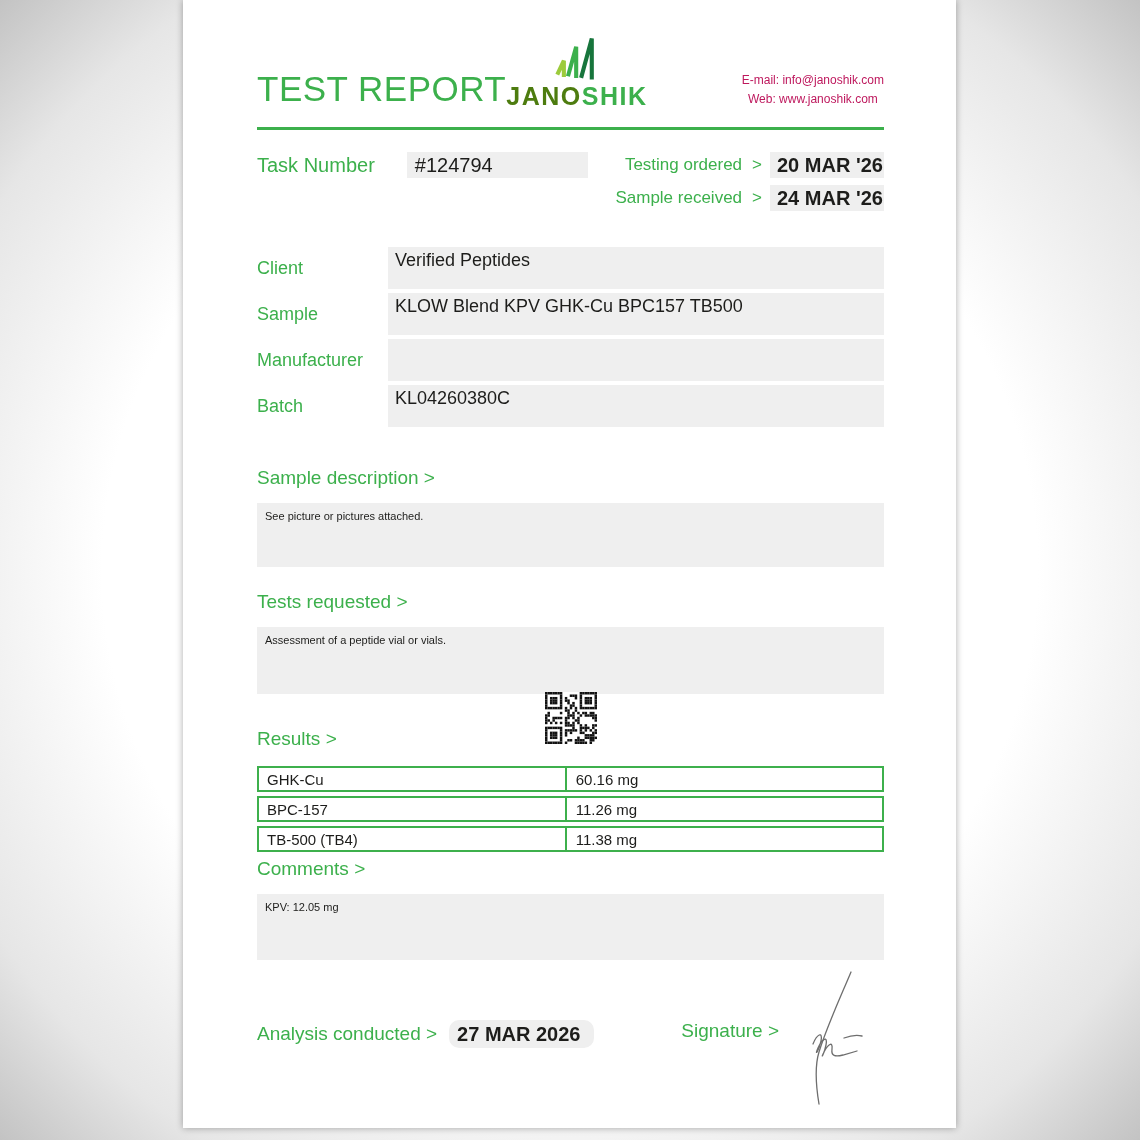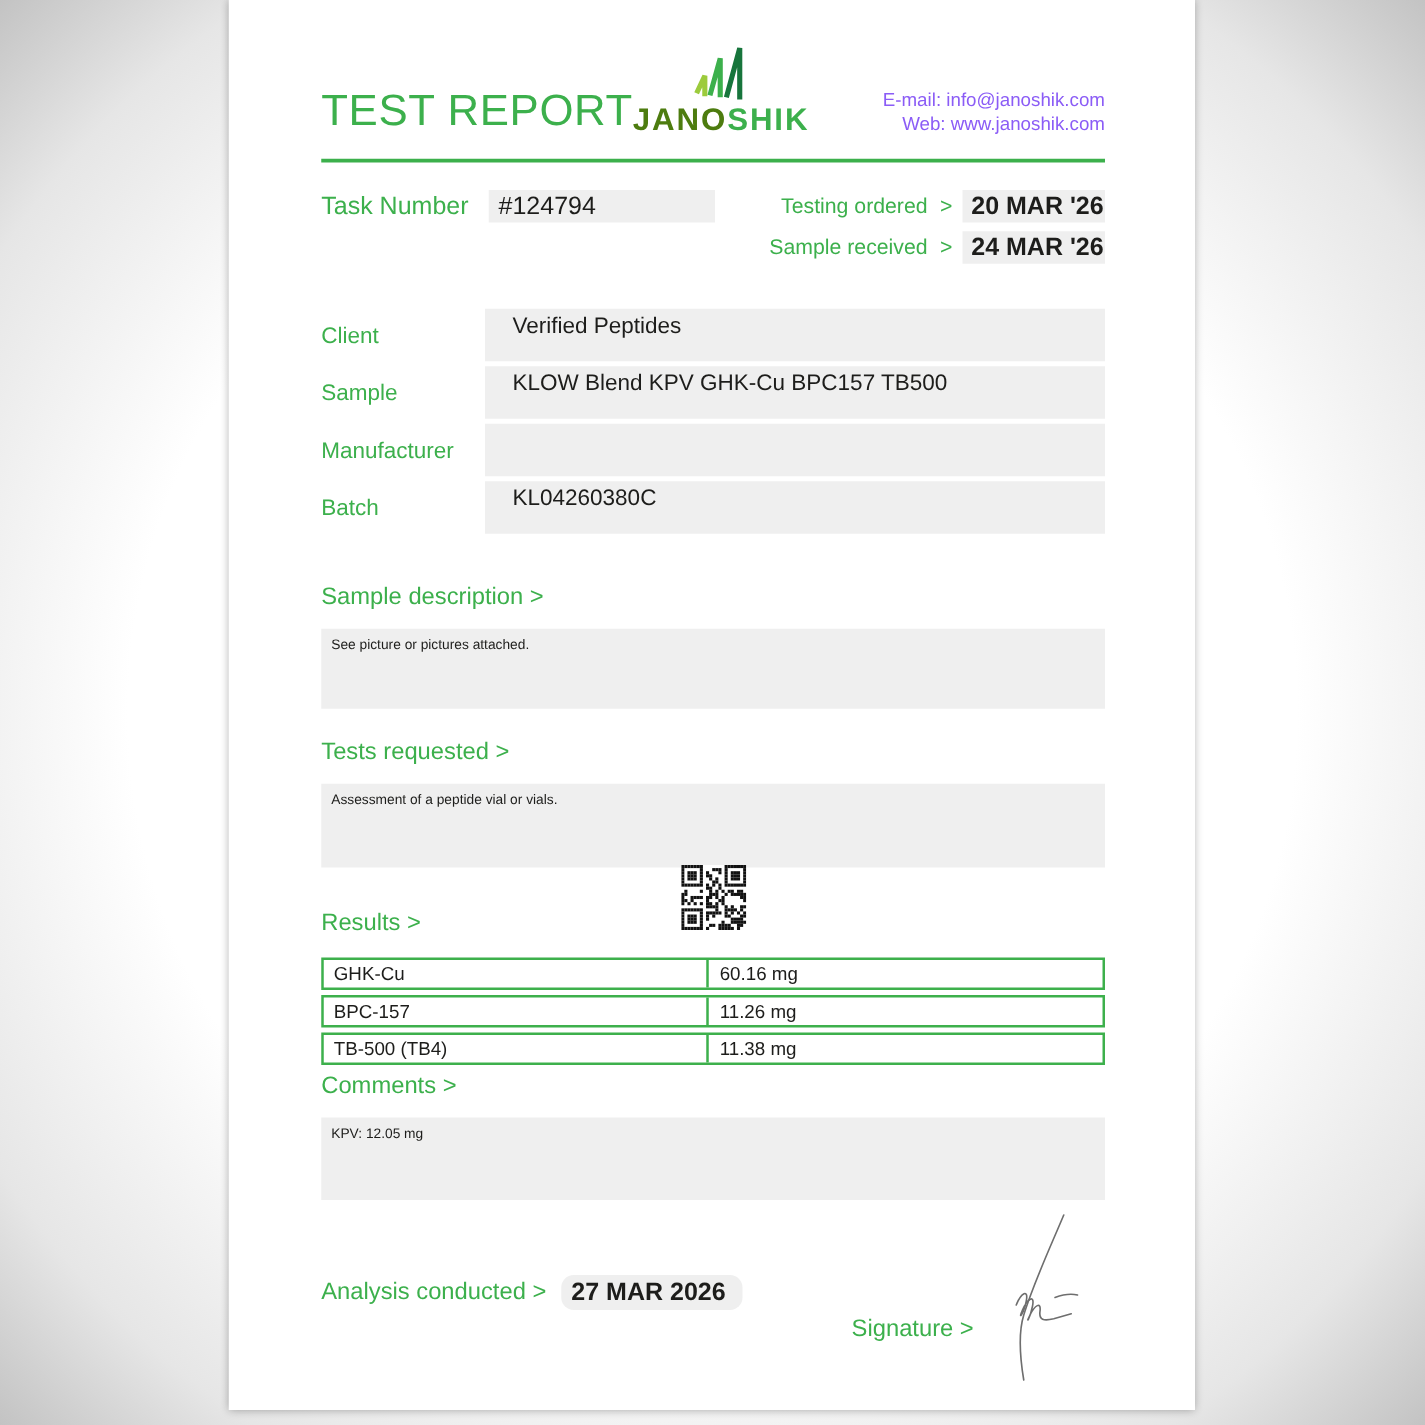--- a/index.html
+++ b/index.html
@@ -17,58 +17,58 @@
     padding:0 72px 0 74px;
   }
   
   .header { padding-top:36px; display:grid; grid-template-columns:1fr auto 1fr; align-items:end; }
   .report-title { font-size:35px; letter-spacing:.5px; font-weight:400; color:var(--green); white-space:nowrap; }
   .logo { display:flex; flex-direction:column; align-items:center; }
   .logo-mark { height:46px; width:64px; }
   .logo-text { font-size:25px; font-weight:700; letter-spacing:1.5px; line-height:1; margin-top:2px; }
   .logo-text .dark { color:#4d7c0f; }
   .logo-text .grn { color:var(--green); }
-  .contact { justify-self:end; text-align:right; font-size:15px; line-height:19px; color:#8b5cf6; }
+  .contact { justify-self:end; text-align:center; font-size:12px; line-height:19px; color:#be185d; }
   .rule { height:3px; background:var(--green); margin-top:18px; }
   
   .task-row { margin-top:22px; display:flex; justify-content:space-between; align-items:flex-start; }
   .task-left { display:flex; align-items:center; }
   .green-label { color:var(--green); font-size:20px; white-space:nowrap; }
-  .task-value { margin-left:16px; width:181px; height:26px; background:#efefef; font-size:20px; line-height:26px; padding-left:8px; }
+  .task-value { margin-left:32px; width:181px; height:26px; background:#efefef; font-size:20px; line-height:26px; padding-left:8px; }
   .dates { display:flex; flex-direction:column; gap:7px; }
   .date-line { display:flex; align-items:center; justify-content:flex-end; }
   .date-label { color:var(--green); font-size:17px; }
   .date-arrow { color:var(--green); font-size:17px; margin:0 8px 0 10px; }
   .date-value { width:114px; height:26px; background:#efefef; font-weight:700; font-size:20px; line-height:26px; padding-left:7px; white-space:nowrap; }
   
   .info-block { margin-top:36px; display:flex; flex-direction:column; gap:4px; }
   .info-row { display:flex; align-items:center; }
   .info-label { width:131px; color:var(--green); font-size:18px; flex:none; }
-  .info-value { flex:1; height:42px; background:#efefef; font-size:18px; line-height:26px; padding-left:22px; white-space:nowrap; overflow:hidden; }
+  .info-value { flex:1; height:42px; background:#efefef; font-size:18px; line-height:26px; padding-left:7px; white-space:nowrap; overflow:hidden; }
   
   .sec-head { color:var(--green); font-size:19px; }
   .sec-box { margin-top:14px; background:#efefef; font-size:11px; padding:7px 8px; }
   .h-desc { margin-top:40px; }
   .box-desc { height:64px; }
   .h-tests { margin-top:24px; }
   .box-tests { height:67px; }
   .results-head { margin-top:4px; position:relative; height:52px; display:flex; align-items:flex-end; }
   .qr { position:absolute; left:50%; transform:translateX(-50%); top:-6px; width:52px; height:52px; }
   
   .rtable { margin-top:16px; }
   .t-row { border:2px solid #3db04c; margin-bottom:4px; display:flex; height:26px; align-items:stretch; background:#fff; }
   .t-cell-l { width:49.4%; border-right:2px solid #3db04c; display:flex; align-items:center; padding-left:8px; font-size:15px; }
   .t-cell-r { flex:1; display:flex; align-items:center; padding-left:9px; font-size:15px; }
   .h-comments { margin-top:6px; }
   .box-comments { height:66px; }
   
   .footer-row { margin-top:60px; display:flex; justify-content:space-between; align-items:flex-start; }
   .foot-left { display:flex; align-items:center; }
   .analysis-date { margin-left:12px; width:145px; height:28px; background:#efefef; font-weight:700; font-size:20px; line-height:28px; padding-left:8px; white-space:nowrap;border-radius:10px; }
-  .foot-right { display:flex; align-items:center; }
+  .foot-right { display:flex; align-items:flex-start; }
   .sig-svg { width:95px; height:140px; margin:-52px 0 0 10px; overflow:visible; }
   .verify-line { margin-top:74px; text-align:center; color:var(--green); font-size:21px; white-space:nowrap; }
   :root { --green:#3cb04c; }
 </style>
 </head>
 <body>
 
 <div class="page">
 
   <div class="header">

